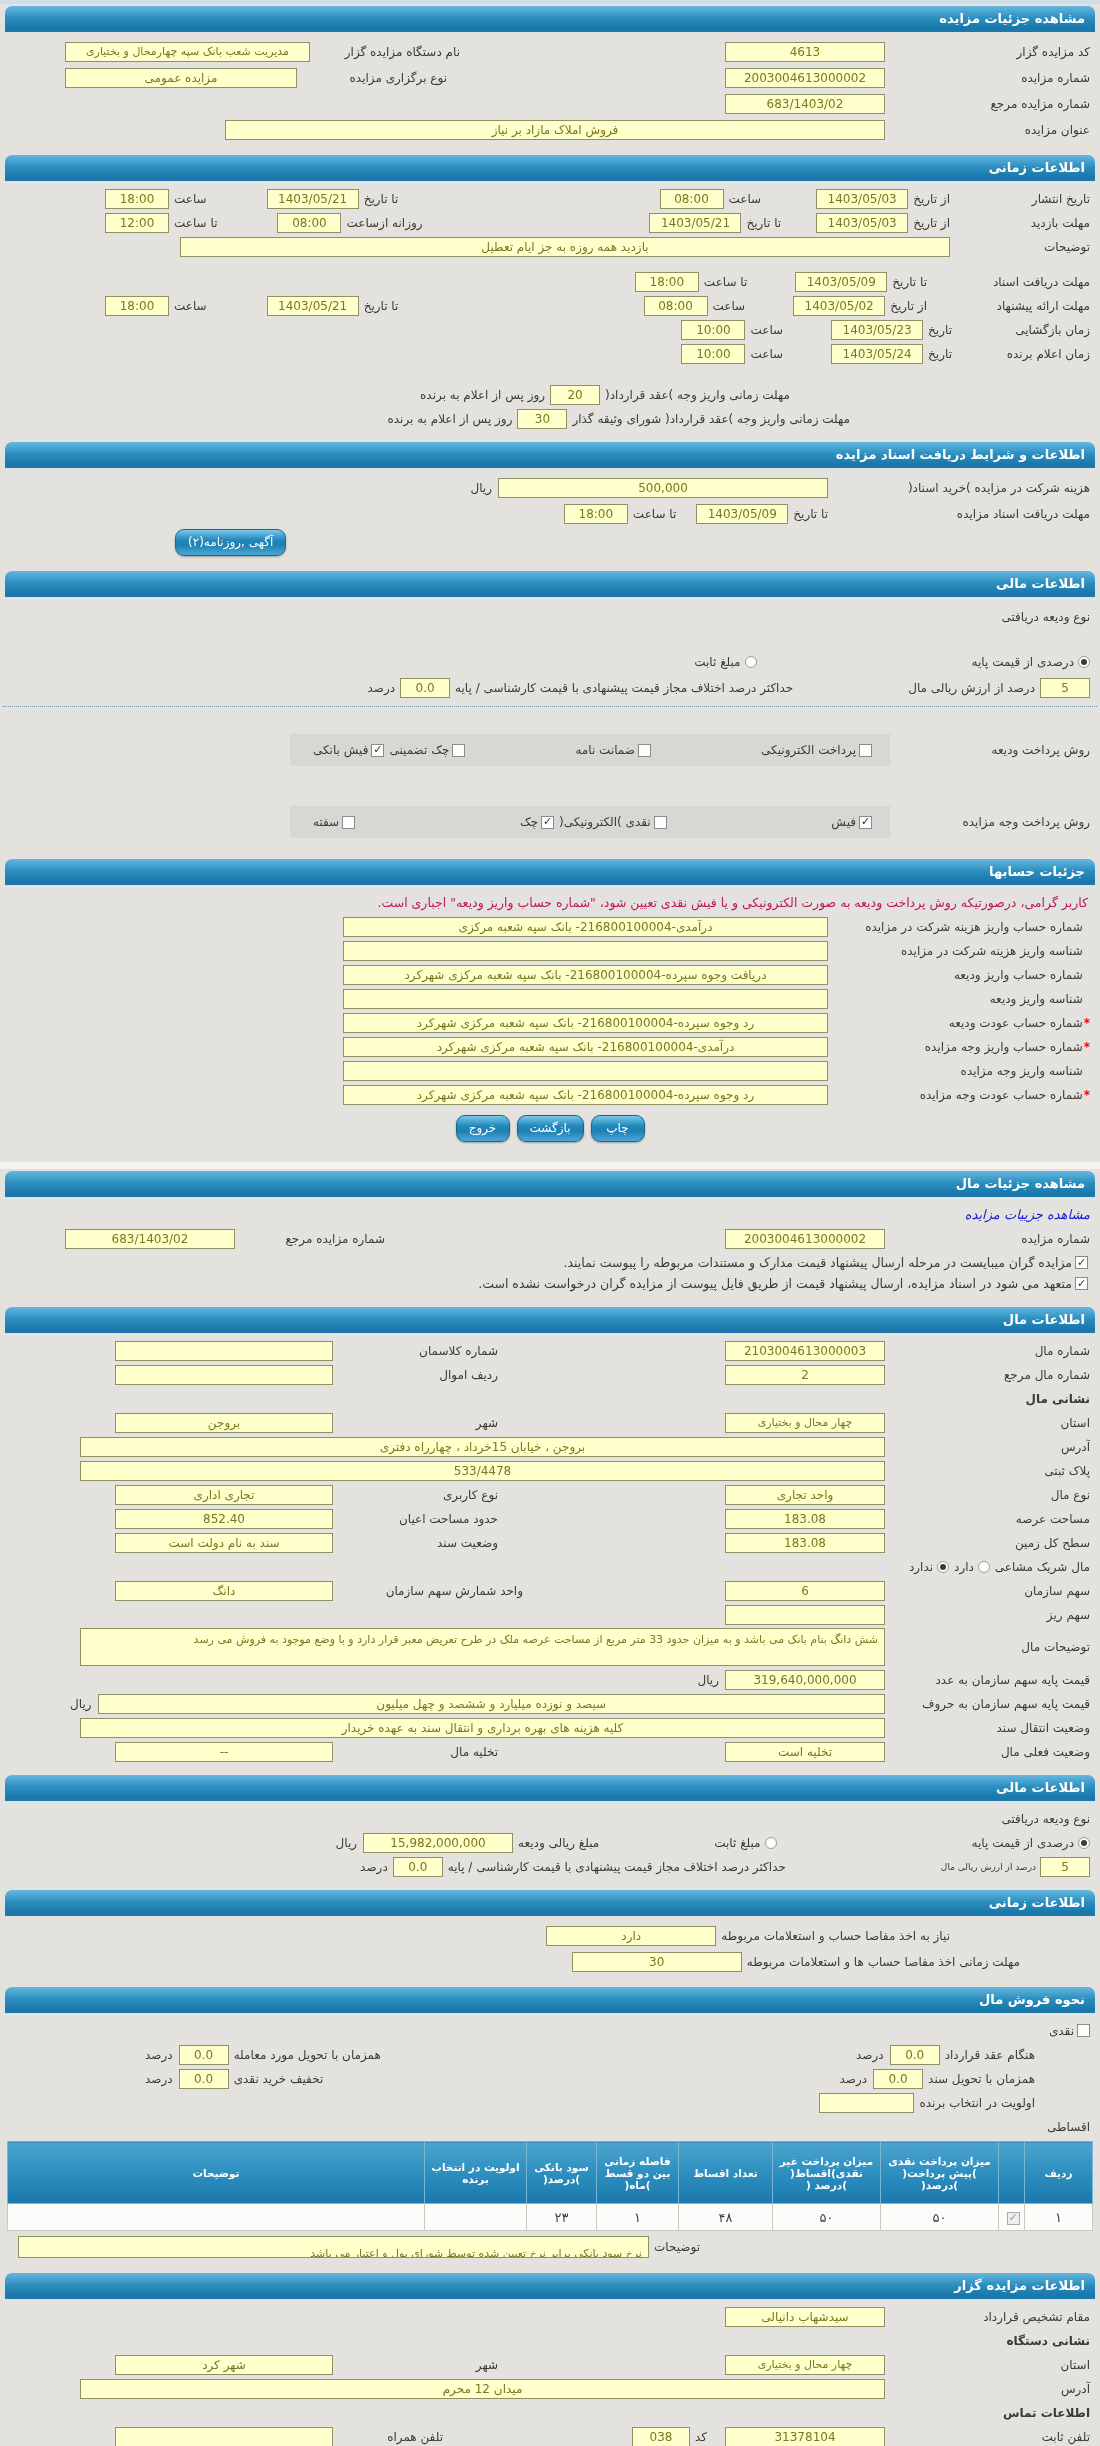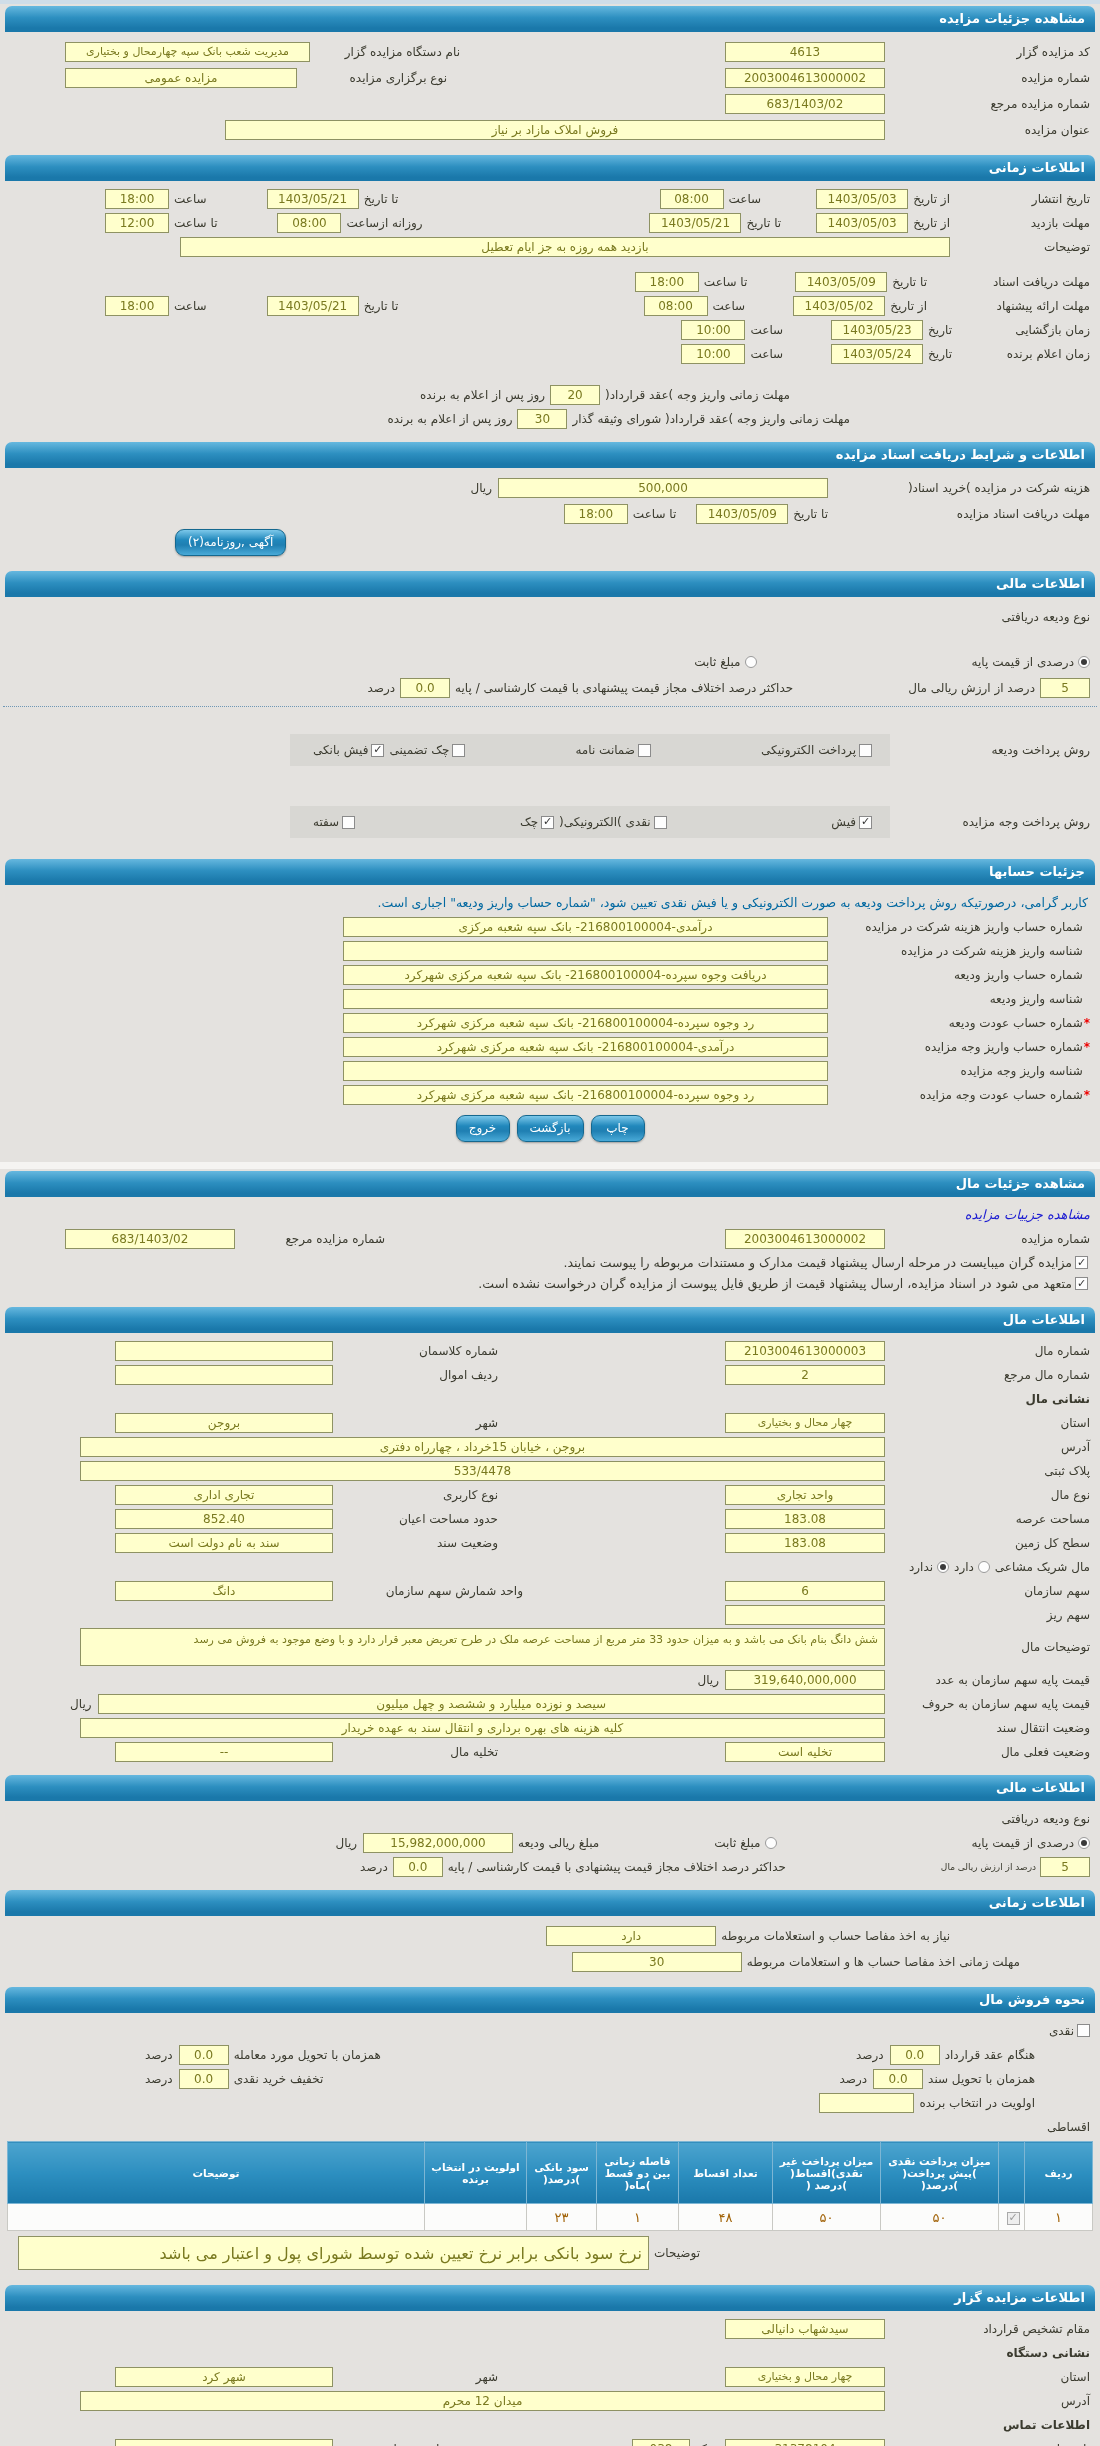--- a/index.html
+++ b/index.html
@@ -40,27 +40,27 @@
          display:inline-block;position:relative;margin-left:4px;flex:none;}
   .radio.sel::after{content:"";position:absolute;inset:2px;background:#3a3a3a;border-radius:50%;}
   .greybox{background:#d8d7d3;padding:9px 18px;display:flex;align-items:center;width:600px;}
   .dots{border-top:1px dotted #6f97b5;margin:8px 3px;}
   .btns{display:flex;justify-content:center;gap:7px;margin:10px 0 12px 0;}
   .btn{display:inline-block;min-width:54px;padding:0 12px;height:27px;line-height:25px;color:#fff;
        font-size:12px;text-align:center;border-radius:9px;cursor:pointer;border:1px solid #15688f;
        background:linear-gradient(180deg,#7cc8ea 0%,#2188bc 40%,#1f7fb2 60%,#49aad8 100%);
        box-shadow:0 1px 2px rgba(0,0,0,.3);}
   .link{color:#1b1bd1;font-style:italic;font-size:13px;cursor:pointer;}
-  .notice{color:#0369a1;font-size:12.5px;margin:6px 12px;}
+  .notice{color:#be185d;font-size:12.5px;margin:6px 12px;}
   .chkline{display:flex;align-items:center;margin:6px 12px;font-size:12.5px;}
   .tbl{width:1086px;margin:4px 7px;border-collapse:collapse;table-layout:fixed;}
   .tbl th{background:linear-gradient(180deg,#4ca4cf 0%,#2d8fc0 50%,#1a78aa 100%);color:#fff;
           font-size:10.5px;font-weight:bold;border:1px solid #7db6d4;padding:3px 2px;height:62px;}
   .tbl td{background:#fcfcfb;border:1px solid #c9c9c4;height:27px;text-align:center;
-          color:#a16207;font-size:13px;}
+          color:#404040;font-size:13px;}
   .c-radif{width:68px;}.c-cb{width:26px;}.c-cash{width:118px;}.c-noncash{width:108px;}
   .c-count{width:94px;}.c-int{width:82px;}.c-rate{width:70px;}.c-prio{width:102px;}
   .sec-pad{padding:4px 0 8px 0;}
   .notes-inp{height:38px;line-height:17px;white-space:normal;text-align:right;padding:2px 6px;}
 </style>
 </head>
 <body>
 
 <div class="top-strip"></div>
 
@@ -574,21 +574,21 @@
       <td>۲۳</td>
       <td></td>
       <td></td>
     </tr>
   </tbody>
     </table>
 
   <div class="row">
     <div style="width:390px;"></div>
     <div class="fl">توضیحات</div>
-    <div class="inp notes-inp grow" style="height:34px;line-height:30px;font-size:16px;">نرخ سود بانکی برابر نرخ تعیین شده توسط شورای پول و اعتبار می باشد</div>
+    <div class="inp notes-inp grow" style="height:22px;line-height:30px;font-size:11px;">نرخ سود بانکی برابر نرخ تعیین شده توسط شورای پول و اعتبار می باشد</div>
     <div style="width:8px;"></div>
   </div>
 </div>
 
 <div class="bar">اطلاعات مزایده گزار</div>
 <div class="sec-pad">
   <div class="row tight">
     <div class="fl lw205">مقام تشخیص قرارداد</div>
     <div class="inp wnum">سیدشهاب دانیالی</div>
     <div class="sp"></div>

